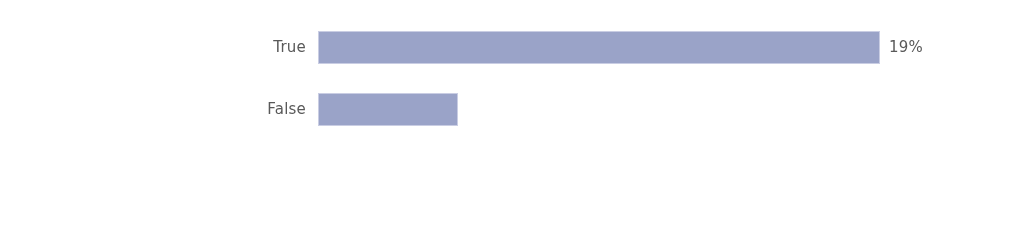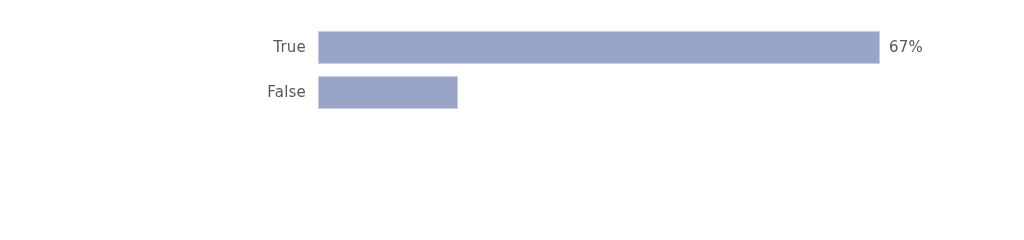--- a/index.html
+++ b/index.html
@@ -21,21 +21,21 @@
   }
   .bar-row {
     position: absolute;
     left: 0;
     width: 891px;
     height: 33px;
     display: flex;
     align-items: center;
   }
   #row-0 { top: 31px; }
-  #row-1 { top: 76px; }
+  #row-1 { top: 93px; }
 
   .cat-label {
     position: absolute;
     left: 140px;
     width: 166px;
     text-align: right;
     font-size: 15px;
     color: #595959;
     line-height: 33px;
     white-space: nowrap;
@@ -67,21 +67,21 @@
 </style>
 </head>
 <body>
 
 <div id="chart-root" style="background: rgb(255, 255, 255);">
 
   <div class="bar-row" id="row-0">
     <span class="cat-label" style="color: rgb(89, 89, 89);">True</span>
     <span class="bar-track">
       <span class="bar-fill" id="bar-0" style="width: 562px; background: rgb(154, 163, 200); border-color: rgb(201, 205, 227);"></span>
-      <span class="value-label" style="color: rgb(89, 89, 89);">67%</span>
+      <span class="value-label" style="color: rgb(89, 89, 89);">19%</span>
     </span>
   </div>
 
   <div class="bar-row" id="row-1">
     <span class="cat-label" style="color: rgb(89, 89, 89);">False</span>
     <span class="bar-track">
       <span class="bar-fill" id="bar-1" style="width: 140px; background: rgb(154, 163, 200); border-color: rgb(201, 205, 227);"></span>
     </span>
   </div>
 

